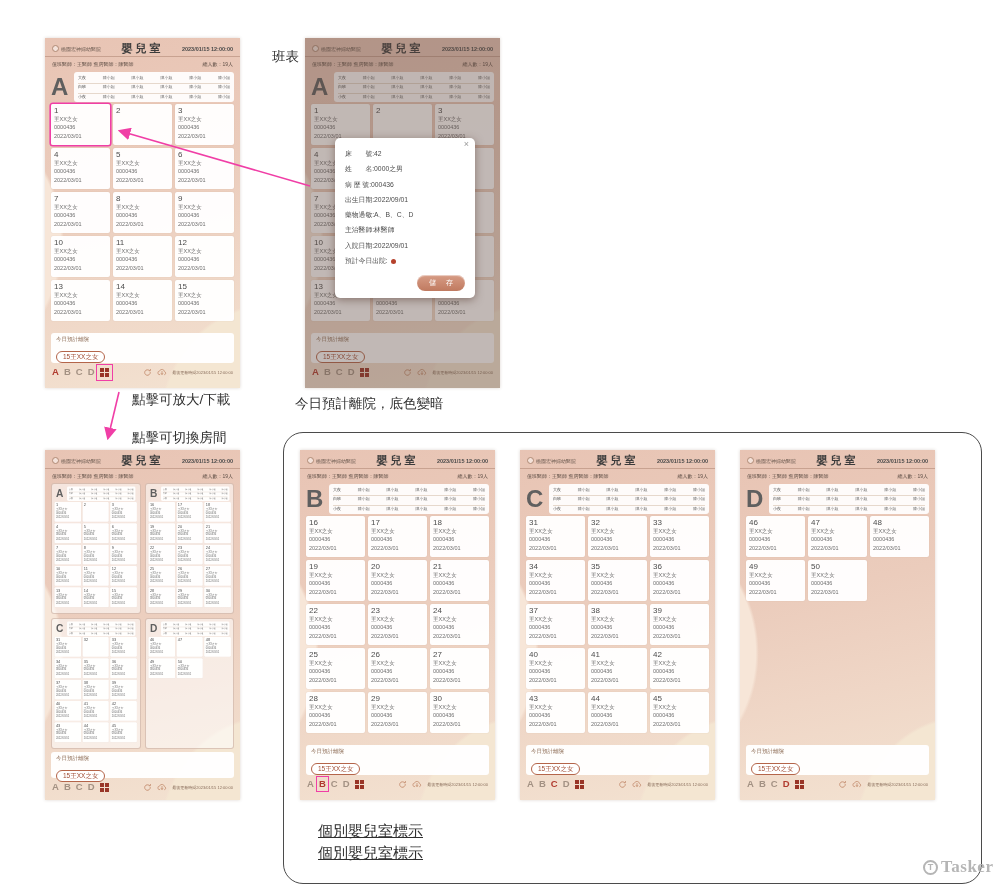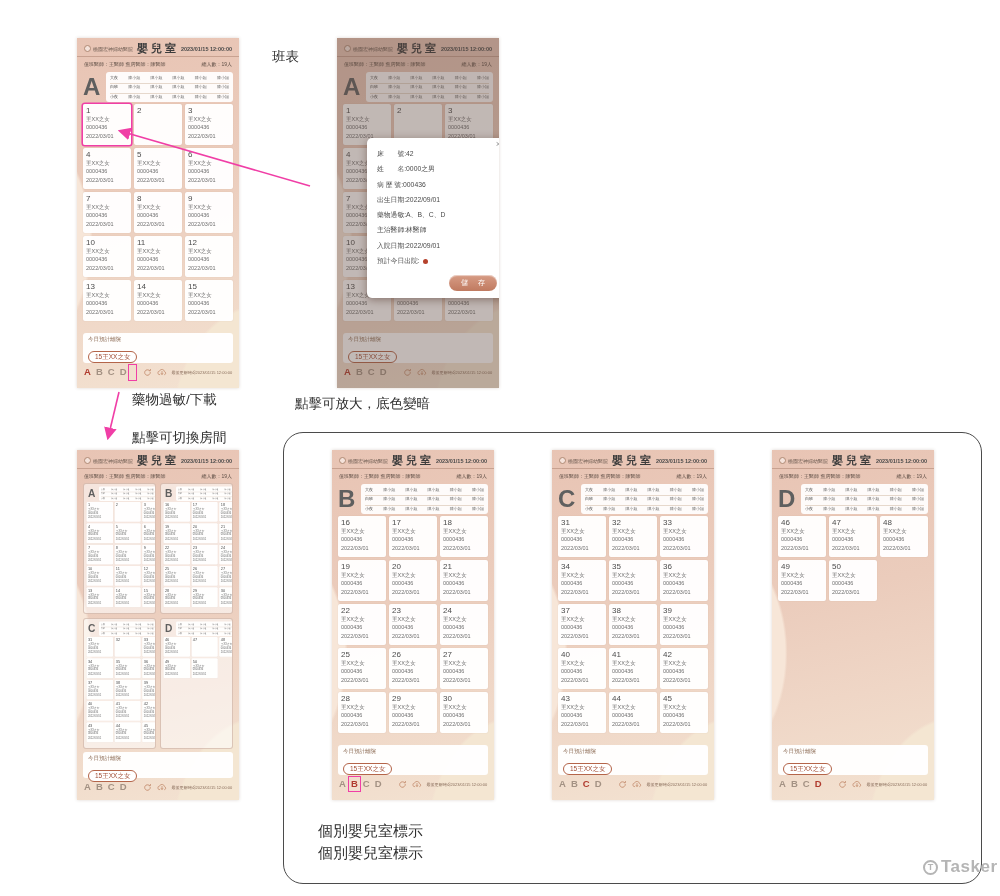--- a/index.html
+++ b/index.html
@@ -1,26 +1,25 @@
 <!DOCTYPE html>
 <html><head>
 <meta charset="utf-8">
 <style>
   * { margin:0; padding:0; box-sizing:border-box; }
   html,body { width:1000px; height:896px; background:#fff; font-family:"Liberation Sans", sans-serif; position:relative; overflow:hidden; }
 
   
   .screen {
-    position:absolute; width:162px; height:350px; overflow:hidden;
+    position:absolute; width:195px; height:350px; overflow:hidden;
     background:
       radial-gradient(150% 95% at 115% 112%, #f4e6d2 37%, rgba(244,230,210,0) 38%),
       radial-gradient(160% 110% at -40% 58%, #f7e6d8 30%, rgba(247,230,216,0) 31%),
       linear-gradient(168deg, #e8c4b4 0%, #ebccbc 40%, #efd6c6 68%, #f3e2d1 100%);
     box-shadow:0 0 3px rgba(120,90,70,.25);
-    margin-left:32px;
   }
   .hdr { display:flex; align-items:center; padding:5px 7px 2px; position:relative;
          border-bottom:1px solid rgba(140,95,75,.35); height:19px; }
   .hosp-wrap { display:flex; align-items:center; gap:2px; }
   .logo { width:7px; height:7px; border:1px solid #b08a74; border-radius:50%; background:rgba(255,255,255,.5); flex:0 0 auto; }
   .hosp { font-size:5px; color:#6b5a50; white-space:nowrap; }
   .title { position:absolute; left:50%; transform:translateX(-50%); font-size:11px; font-weight:bold; letter-spacing:3px; color:#3c3c3c; white-space:nowrap; }
   .dt { margin-left:auto; font-size:5.5px; font-weight:bold; color:#4a4a4a; white-space:nowrap; }
   .sub { display:flex; justify-content:space-between; align-items:center; padding:3px 7px 2px; font-size:5px; color:#5f4f46; height:12px; }
 
@@ -65,28 +64,28 @@
   .popup { position:absolute; left:30px; top:100px; width:140px; height:160px; background:#fff; border-radius:5px;
            box-shadow:0 2px 9px rgba(80,50,40,.5); padding:8px 10px 6px; z-index:5; }
   .pclose { position:absolute; top:2px; right:6px; font-size:9px; color:#9a9a9a; line-height:1; }
   .prow { font-size:6.8px; color:#4a4a4a; line-height:2.25; white-space:nowrap; }
   .dot { display:inline-block; width:5px; height:5px; border-radius:50%; background:#b5412c; margin-left:3px; vertical-align:middle; }
   .psave { position:absolute; right:10px; bottom:7px; background:linear-gradient(#d79c85,#c07a60); color:#fff;
            font-size:7px; letter-spacing:4px; padding:3px 8px 3px 12px; border-radius:9px; box-shadow:inset 0 1px 1px rgba(255,255,255,.55); }
 
   
   .anno { position:absolute; font-size:13.5px; color:#2f2f2f; white-space:nowrap; }
-  .anno.big { font-size:15px; line-height:1.45; }
+  .anno.big { font-size:15px; line-height:1.45;text-decoration:underline; }
   #panel { position:absolute; left:283px; top:432px; width:699px; height:452px; border:1.5px solid #4b4b4b; border-radius:20px; }
   #overlay { position:absolute; left:0; top:0; width:1000px; height:896px; pointer-events:none; z-index:60; }
 
   #watermark { position:absolute; left:923px; top:857px; display:flex; align-items:center; gap:3px; color:#b5b5b5; z-index:70; }
   .wicon { width:15px; height:15px; border:2.5px solid #b5b5b5; border-radius:50%; display:flex; align-items:center; justify-content:center;
            font-size:9px; font-weight:bold; color:#b5b5b5; }
-  .wtext { font-size:17px; font-weight:bold; letter-spacing:.5px; }
+  .wtext { font-size:17px; font-weight:bold; letter-spacing:.5px;font-family:Liberation Serif, serif; }
 </style>
 </head>
 <body>
 
 <div class="screen" id="s0" style="left:45px;  top:38px">
     <div class="hdr">
       <div class="hosp-wrap">
         <span class="logo"></span>
         <span class="hosp">桃園宏神婦幼醫院</span>
       </div>
@@ -1311,22 +1310,22 @@
         <svg viewBox="0 0 24 24" width="10" height="10">
           <path d="M6.5 18.5a4.3 4.3 0 0 1-.4-8.6 6 6 0 0 1 11.7 1.2 3.8 3.8 0 0 1 .4 7.4" fill="none" stroke="#c89578" stroke-width="2" stroke-linecap="round"></path>
           <path d="M12 10.5v7m0 0-2.6-2.6M12 17.5l2.6-2.6" fill="none" stroke="#c89578" stroke-width="2" stroke-linecap="round"></path>
         </svg>
       </span>
       <span class="upd">最後更新時間2023/01/15 12:00:00</span>
     </div>
   </div>
 
 <div class="anno" style="left:272px; top:48px">班表</div>
-<div class="anno" style="left:295px; top:395px">點擊可放大，底色變暗</div>
-<div class="anno" style="left:132px; top:391px">藥物過敏/下載</div>
+<div class="anno" style="left:295px; top:395px">今日預計離院，底色變暗</div>
+<div class="anno" style="left:132px; top:391px">點擊可放大/下載</div>
 <div class="anno" style="left:132px; top:429px">點擊可切換房間</div>
 <div class="anno big" style="left:318px; top:820px">
   <div>個別嬰兒室標示</div>
   <div>個別嬰兒室標示</div>
 </div>
 
 <svg id="overlay">
   <defs>
     <marker id="mgarrow" markerWidth="8" markerHeight="8" refX="6.5" refY="4" orient="auto">
       <path d="M0,0 L8,4 L0,8 z" fill="#f03ea6"></path>

